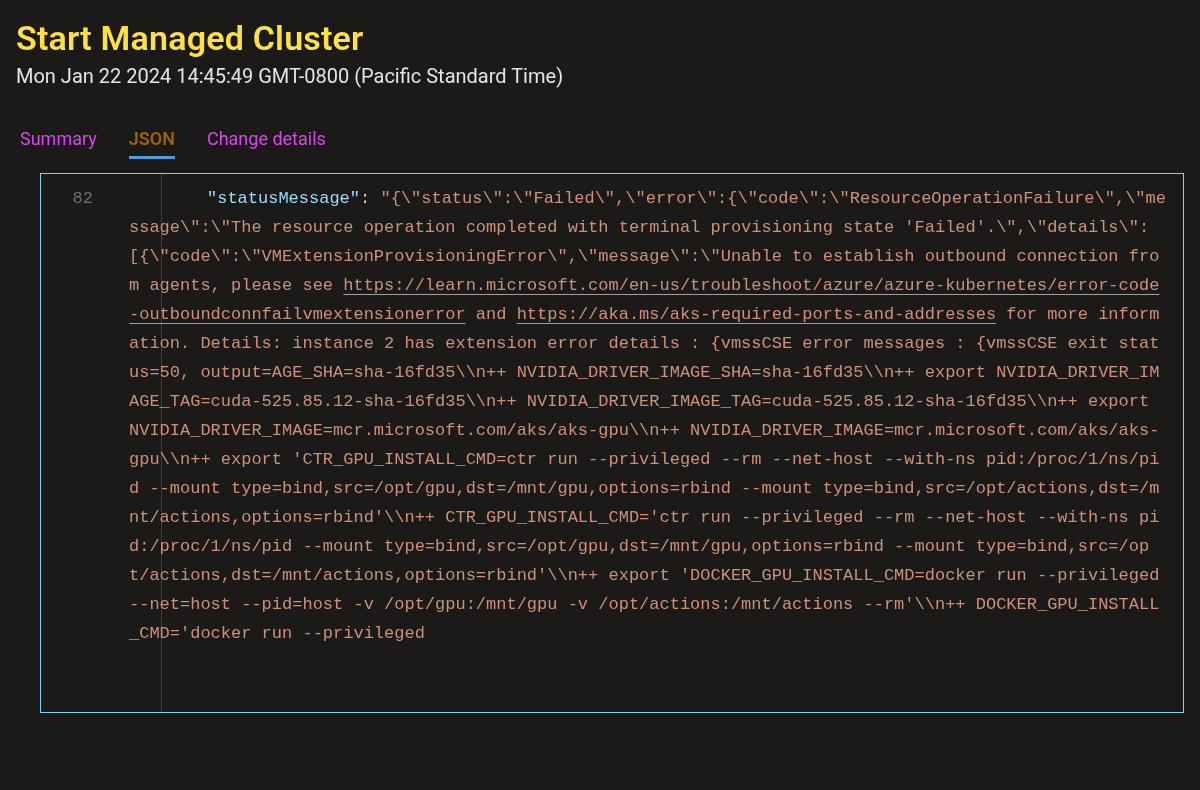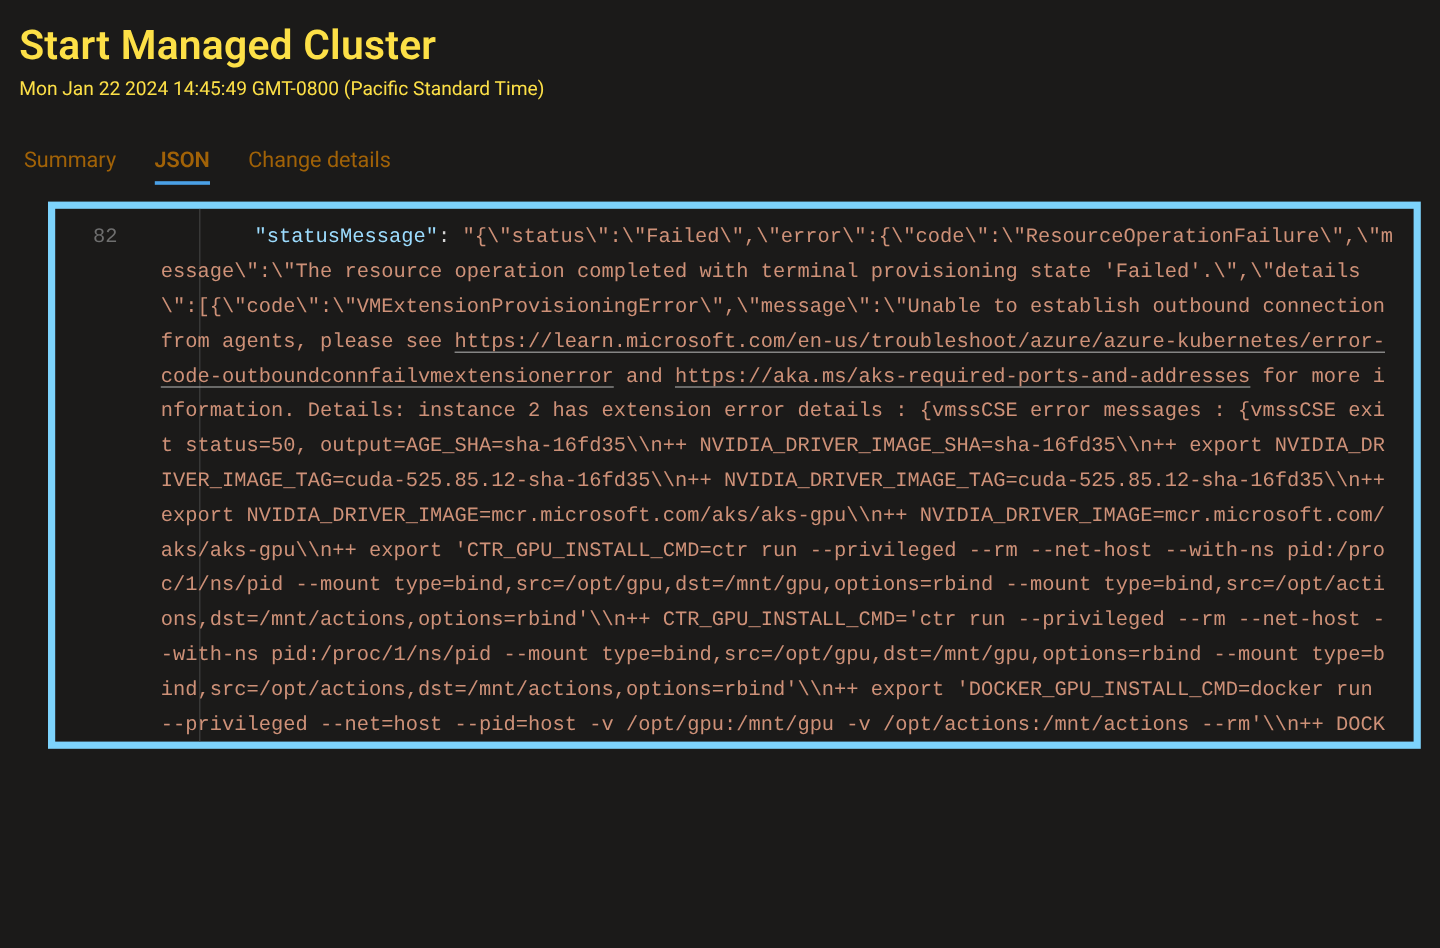--- a/index.html
+++ b/index.html
@@ -14,22 +14,22 @@
   .page {
     padding: 18px 16px 0 16px;
   }
   h1.title {
     font-size: 34px;
     font-weight: 600;
     color: #fde047;
     letter-spacing: 0.2px;
   }
   .timestamp {
-    font-size: 16px;
-    color: #fde047;
+    font-size: 20px;
+    color: #e5e5e5;
     margin-top: 6px;
   }
   .toolbar {
     display: flex;
     gap: 22px;
     margin-top: 42px;
     padding-left: 12px;
   }
   .toolbar .btn {
     display: inline-flex;
@@ -58,42 +58,42 @@
 
   .tabs {
     display: flex;
     gap: 32px;
     margin-top: 40px;
     padding-left: 4px;
     border-bottom: 0 solid transparent;
   }
   .tab {
     font-size: 18px;
-    color: #a16207;
+    color: #d946ef;
     padding-bottom: 10px;
     cursor: pointer;
     position: relative;
   }
   .tab.active {
     color: #a16207;
     font-weight: 600;
   }
   .tab.active::after {
     content: "";
     position: absolute;
     left: 0; right: 0; bottom: 0;
     height: 3px;
     background: #4aa0e6;
   }
 
   .code-block {
     margin-top: 14px;
     margin-left: 24px;
-    border: 6px solid #7dd3fc;
-    height: 456px;
+    border: 1px solid #7dd3fc;
+    height: 540px;
     overflow: hidden;
     position: relative;
     background: #1b1a19;
   }
   .code-row {
     display: flex;
     font-family: Consolas, 'Courier New', monospace;
     font-size: 17px;
     line-height: 29px;
   }

